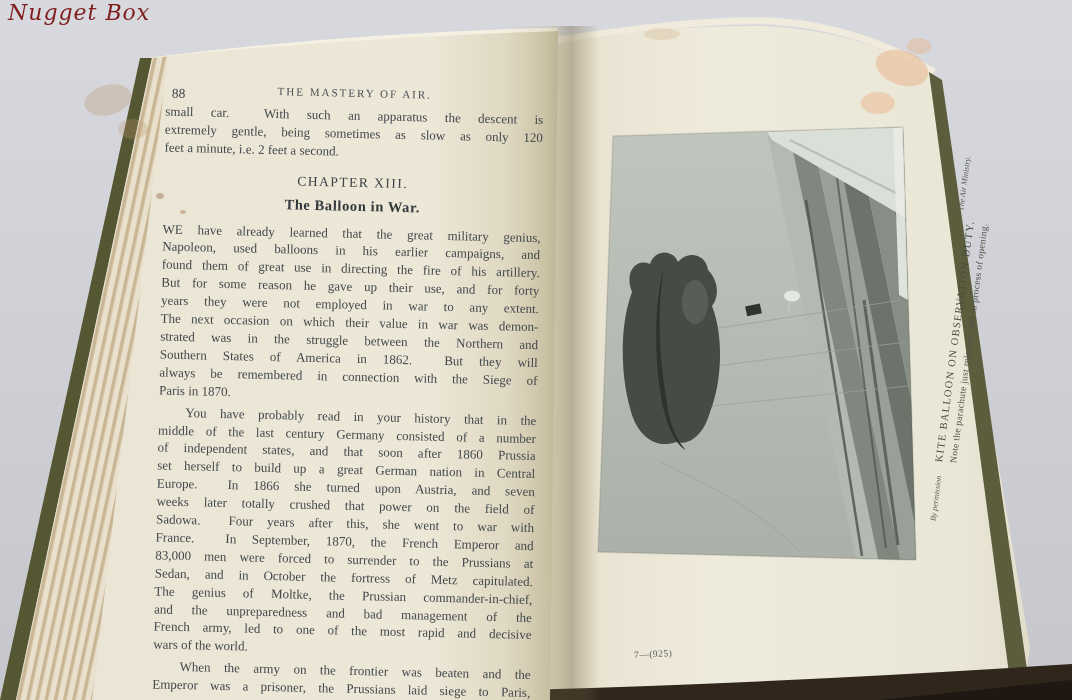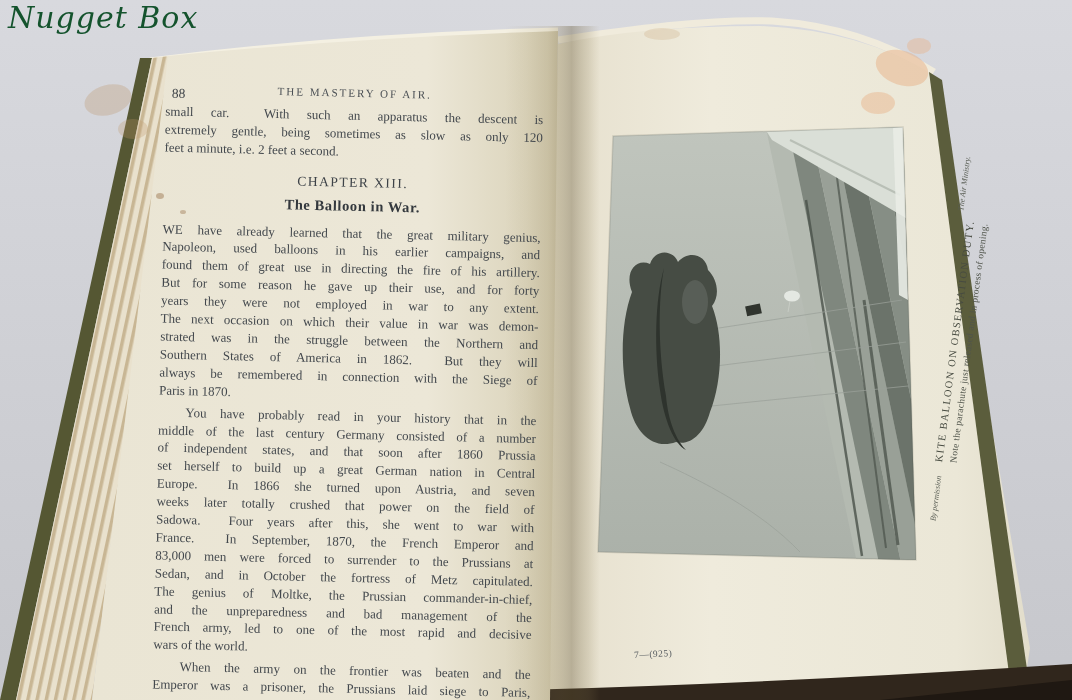--- a/index.html
+++ b/index.html
@@ -2,21 +2,21 @@
 <html><head>
 <meta charset="utf-8">
 <style>
   html,body{margin:0;padding:0;background:#b9bac0;}
   .stage{position:relative;width:1072px;height:700px;overflow:hidden;
          font-family:"Liberation Serif","DejaVu Serif",serif;}
   .stage svg{position:absolute;left:0;top:0;z-index:0;}
 
   .watermark{position:absolute;left:8px;top:0px;z-index:3;
     font-family:"DejaVu Serif","Liberation Serif",serif;
-    font-style:italic;font-size:30px;color:#14532d;letter-spacing:1px;}
+    font-style:italic;font-size:22px;color:#7f1d1d;letter-spacing:1px;}
 
   
   .left-text{position:absolute;left:166px;top:84px;width:378px;z-index:2;
     color:#43484d;font-size:13px;line-height:17.9px;
     transform:rotate(1.3deg);transform-origin:40% 0;}
   .page-head{position:relative;height:18px;}
   .pagenum{position:absolute;left:6px;top:4px;font-size:13.5px;color:#3d4247;}
   .running{text-align:center;font-size:11px;letter-spacing:2px;color:#4a4f54;}
   .para{margin-top:4px;}
   .para .jline{text-align:justify;text-align-last:justify;}

